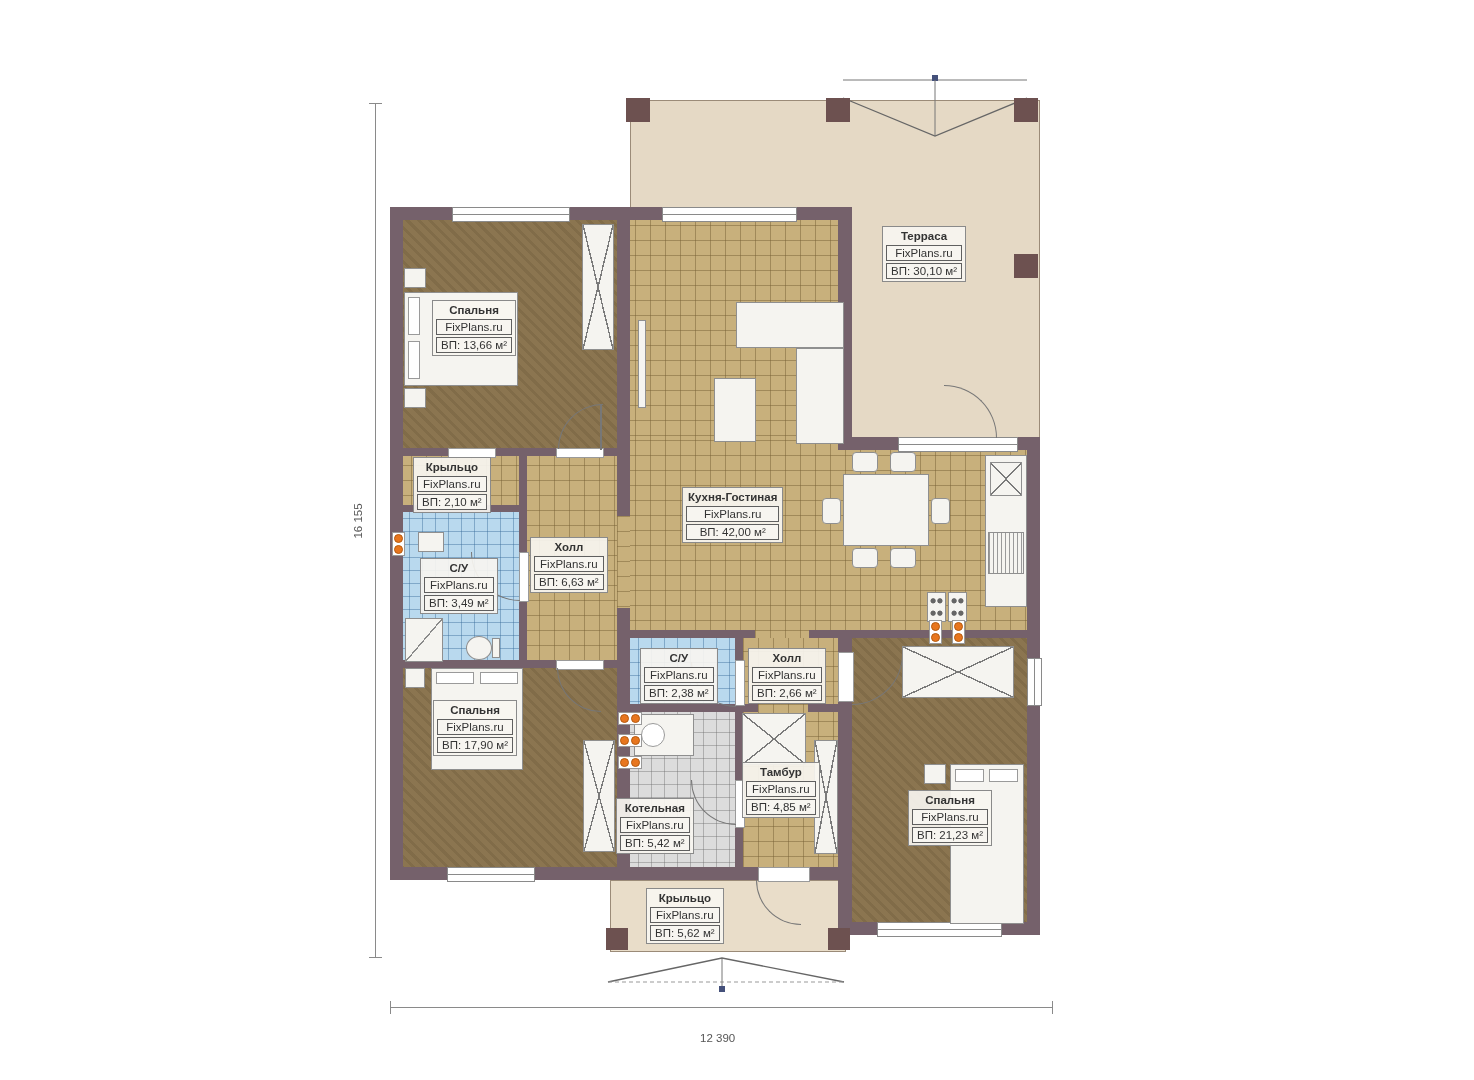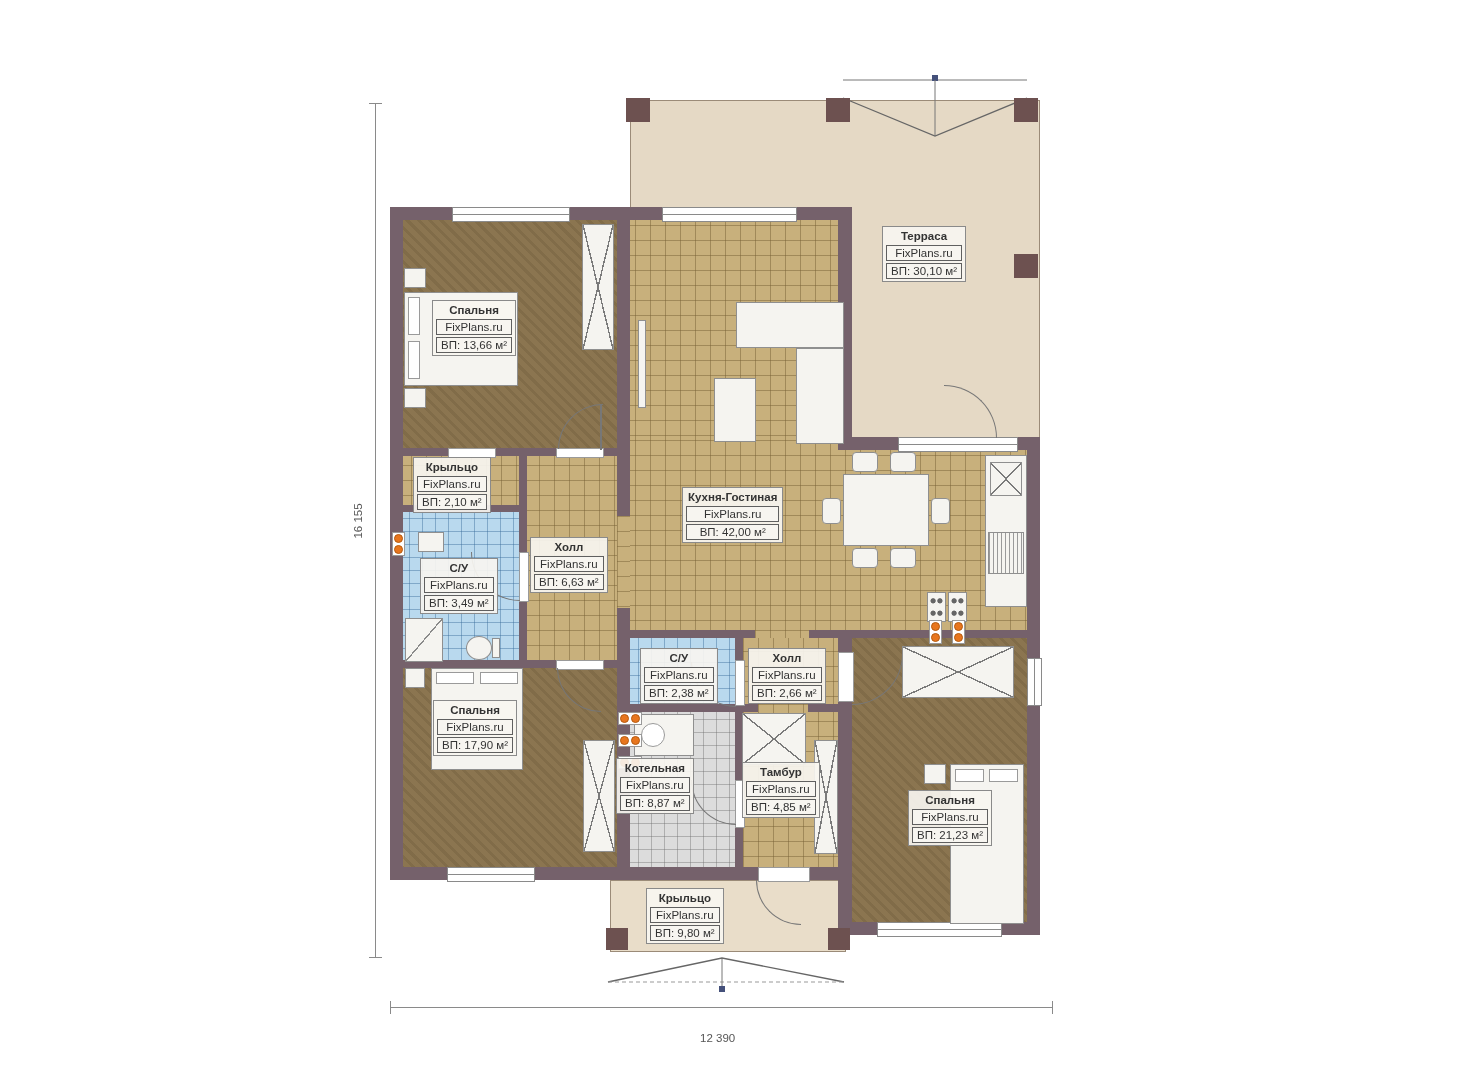--- a/index.html
+++ b/index.html
@@ -268,34 +268,34 @@
   <div class="room-label" style="left:640px;top:648px">
     <div class="rl-name">С/У</div>
     <div class="rl-box">FixPlans.ru</div>
     <div class="rl-box">ВП: 2,38 м²</div>
   </div>
   <div class="room-label" style="left:748px;top:648px">
     <div class="rl-name">Холл</div>
     <div class="rl-box">FixPlans.ru</div>
     <div class="rl-box">ВП: 2,66 м²</div>
   </div>
-  <div class="room-label" style="left:616px;top:758px">
+  <div class="room-label" style="left:616px;top:798px">
     <div class="rl-name">Котельная</div>
     <div class="rl-box">FixPlans.ru</div>
-    <div class="rl-box">ВП: 8,87 м²</div>
+    <div class="rl-box">ВП: 5,42 м²</div>
   </div>
   <div class="room-label" style="left:742px;top:762px">
     <div class="rl-name">Тамбур</div>
     <div class="rl-box">FixPlans.ru</div>
     <div class="rl-box">ВП: 4,85 м²</div>
   </div>
   <div class="room-label" style="left:908px;top:790px">
     <div class="rl-name">Спальня</div>
     <div class="rl-box">FixPlans.ru</div>
     <div class="rl-box">ВП: 21,23 м²</div>
   </div>
   <div class="room-label" style="left:646px;top:888px">
     <div class="rl-name">Крыльцо</div>
     <div class="rl-box">FixPlans.ru</div>
-    <div class="rl-box">ВП: 9,80 м²</div>
+    <div class="rl-box">ВП: 5,62 м²</div>
   </div>
 
 </div>
 
 </body></html>

